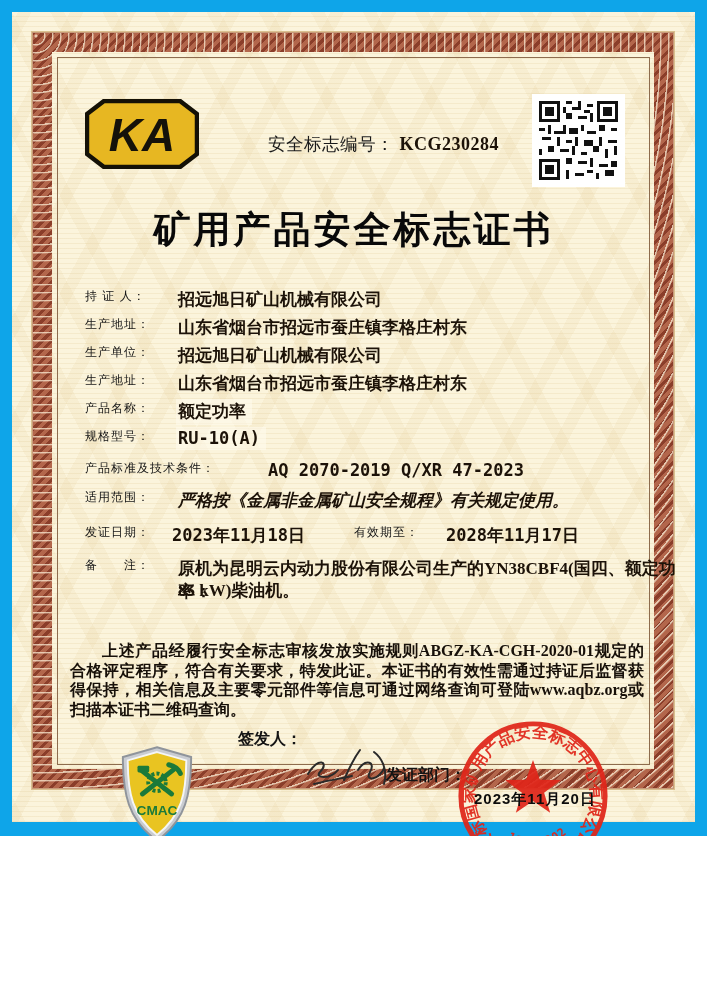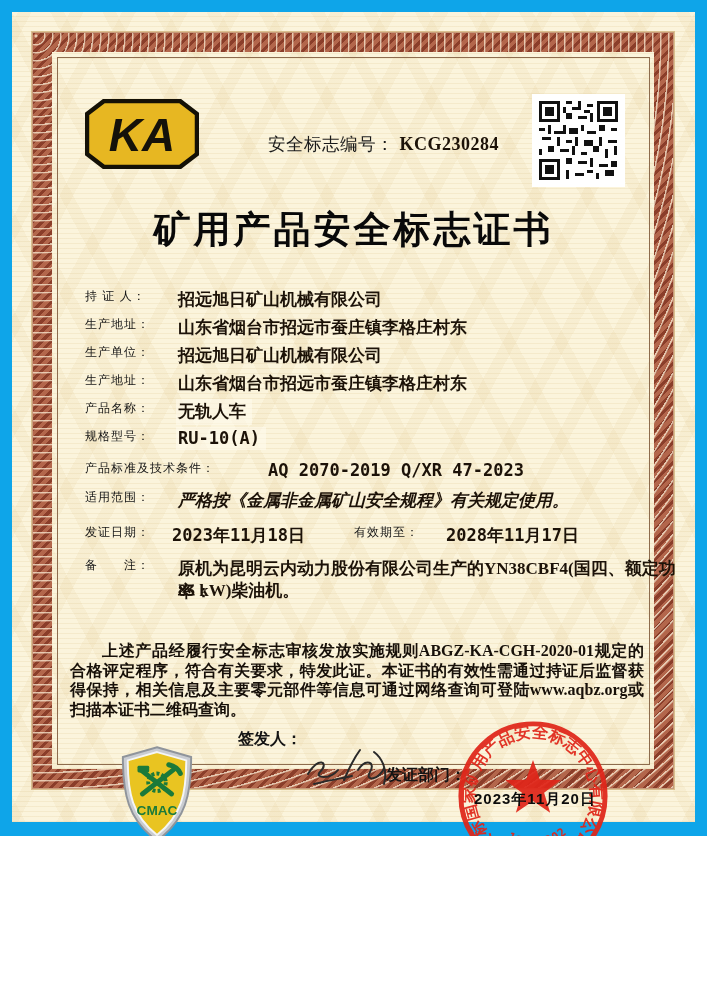--- a/index.html
+++ b/index.html
@@ -132,21 +132,21 @@
   <div class="abs lab" style="left:85px;top:316px;">生产地址：</div>
   <div class="abs val" style="left:178px;top:316px;">山东省烟台市招远市蚕庄镇李格庄村东</div>
 
   <div class="abs lab" style="left:85px;top:344px;">生产单位：</div>
   <div class="abs val" style="left:178px;top:344px;">招远旭日矿山机械有限公司</div>
 
   <div class="abs lab" style="left:85px;top:372px;">生产地址：</div>
   <div class="abs val" style="left:178px;top:372px;">山东省烟台市招远市蚕庄镇李格庄村东</div>
 
   <div class="abs lab" style="left:85px;top:400px;">产品名称：</div>
-  <div class="abs val fieldbox" style="left:176px;top:399px;">无轨人车</div>
+  <div class="abs val fieldbox" style="left:176px;top:399px;">额定功率</div>
 
   <div class="abs lab" style="left:85px;top:428px;">规格型号：</div>
   <div class="abs valnum fieldbox" style="left:176px;top:427px;">RU-10(A)</div>
 
   <div class="abs lab" style="left:85px;top:460px;">产品标准及技术条件：</div>
   <div class="abs valnum" style="left:268px;top:460px;">AQ 2070-2019 Q/XR 47-2023</div>
 
   <div class="abs lab" style="left:85px;top:489px;">适用范围：</div>
   <div class="abs val" style="left:178px;top:489px;font-style:italic;">严格按《金属非金属矿山安全规程》有关规定使用。</div>
 

